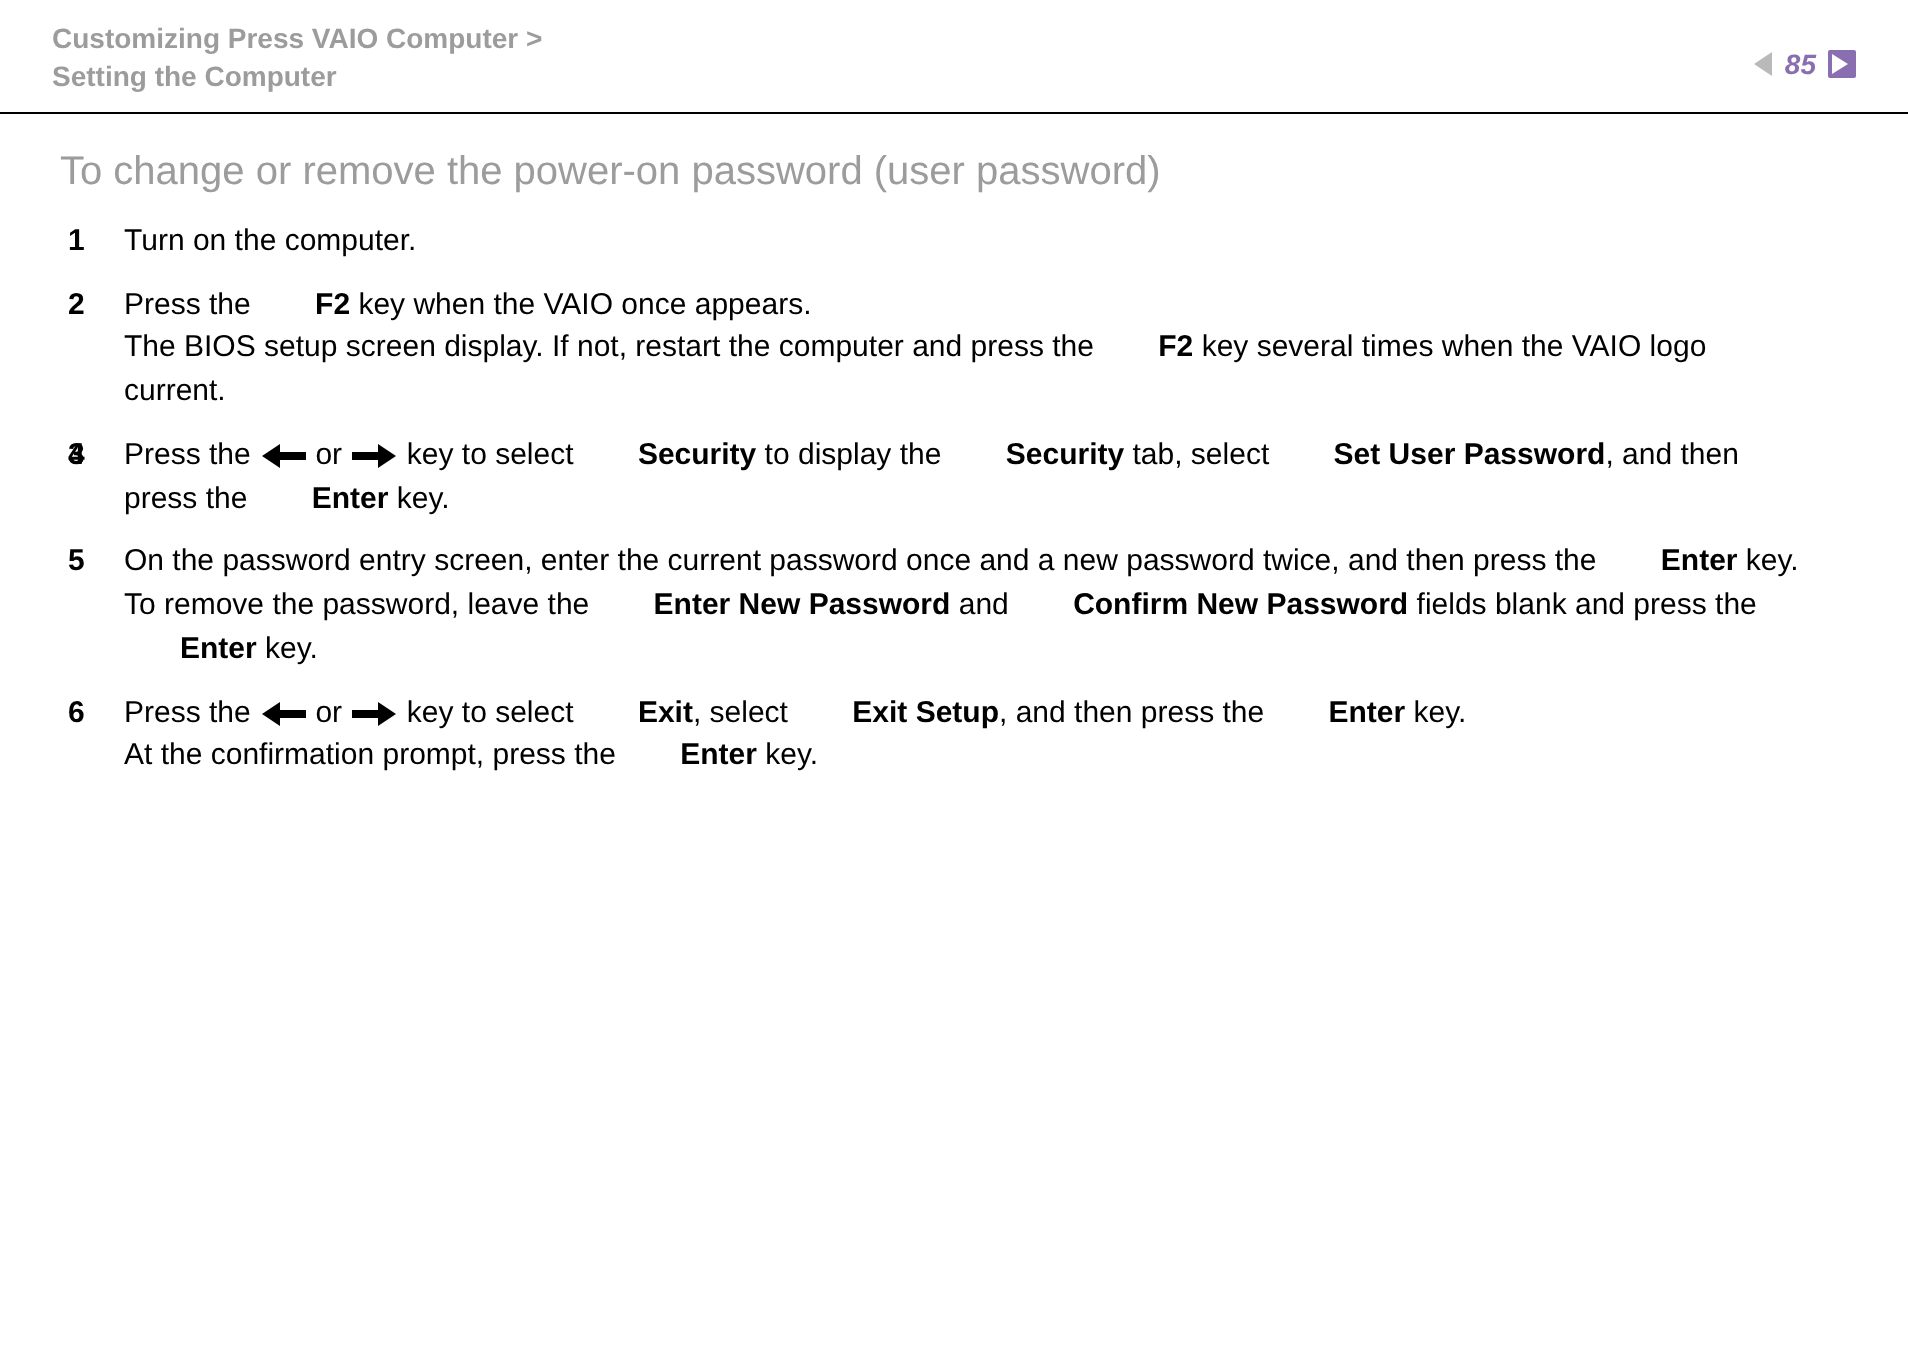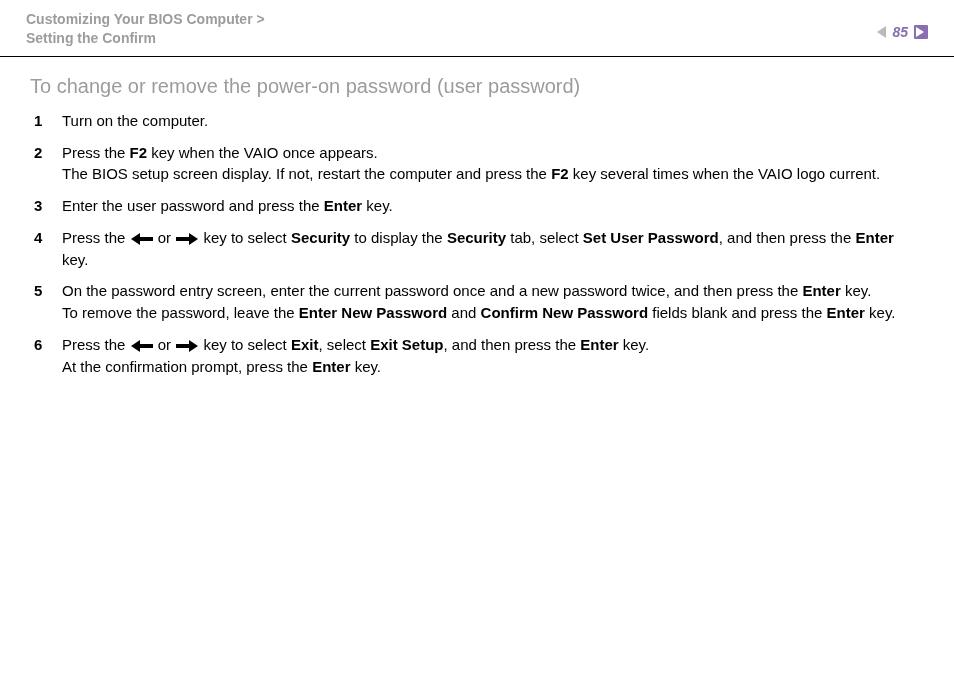--- a/index.html
+++ b/index.html
@@ -80,21 +80,21 @@
     margin-bottom: 10px;
     color: #000;
   }
   ol.steps > li .num {
     position: absolute;
     left: 4px;
     top: 0;
     font-weight: 700;
     font-size: 15px;
   }
-  .b { font-weight: 700; }
+  .b { font-weight: 700; margin-left: 28px; }
   .arrow-left, .arrow-right {
     display: inline-block;
     vertical-align: middle;
     position: relative;
     width: 22px; height: 10px;
     margin: 0 1px;
   }
   .arrow-left::before, .arrow-right::before {
     content: "";
     position: absolute;
@@ -119,36 +119,36 @@
   .arrow-right::after {
     right: 0;
     border-left: 9px solid #000;
   }
 </style>
 </head>
 <body>
 
 <div class="header">
   <div class="breadcrumb">
-    <span>Customizing Your BIOS Computer</span>
+    <span>Customizing Press VAIO Computer</span>
     <span class="bc-sep">&gt;</span><br>
-    <span>Setting the Confirm</span>
+    <span>Setting the Computer</span>
   </div>
   <div class="page-nav">
     <span class="tri-left"></span>
     <span class="page-number">85</span>
     <span class="tri-right-wrap">
       <span class="tri-right"></span>
     </span>
   </div>
 </div>
 
 <div class="content">
   <h2 class="section-title">To change or remove the power-on password (user password)</h2>
   <ol class="steps" id="steps">
       <li><span class="num">1</span><span><span>Turn on the computer.</span></span></li>
       <li><span class="num">2</span><span><span>Press the </span><span class="b">F2</span><span> key when the VAIO once appears.</span><br><span>The BIOS setup screen display. If not, restart the computer and press the </span><span class="b">F2</span><span> key several times when the VAIO logo current.</span></span></li>
-      <li><span class="num">3</span><span><span>Enter the user password and press the </span><span class="b">Enter</span><span> key.</span></span></li>
+      <li><span class="num">3</span></li>
       <li><span class="num">4</span><span><span>Press the </span><span class="arrow-left"></span><span> or </span><span class="arrow-right"></span><span> key to select </span><span class="b">Security</span><span> to display the </span><span class="b">Security</span><span> tab, select </span><span class="b">Set User Password</span><span>, and then press the </span><span class="b">Enter</span><span> key.</span></span></li>
       <li><span class="num">5</span><span><span>On the password entry screen, enter the current password once and a new password twice, and then press the </span><span class="b">Enter</span><span> key.</span><br><span>To remove the password, leave the </span><span class="b">Enter New Password</span><span> and </span><span class="b">Confirm New Password</span><span> fields blank and press the </span><span class="b">Enter</span><span> key.</span></span></li>
       <li><span class="num">6</span><span><span>Press the </span><span class="arrow-left"></span><span> or </span><span class="arrow-right"></span><span> key to select </span><span class="b">Exit</span><span>, select </span><span class="b">Exit Setup</span><span>, and then press the </span><span class="b">Enter</span><span> key.</span><br><span>At the confirmation prompt, press the </span><span class="b">Enter</span><span> key.</span></span></li>
     </ol>
 </div>
 
 </body></html>

